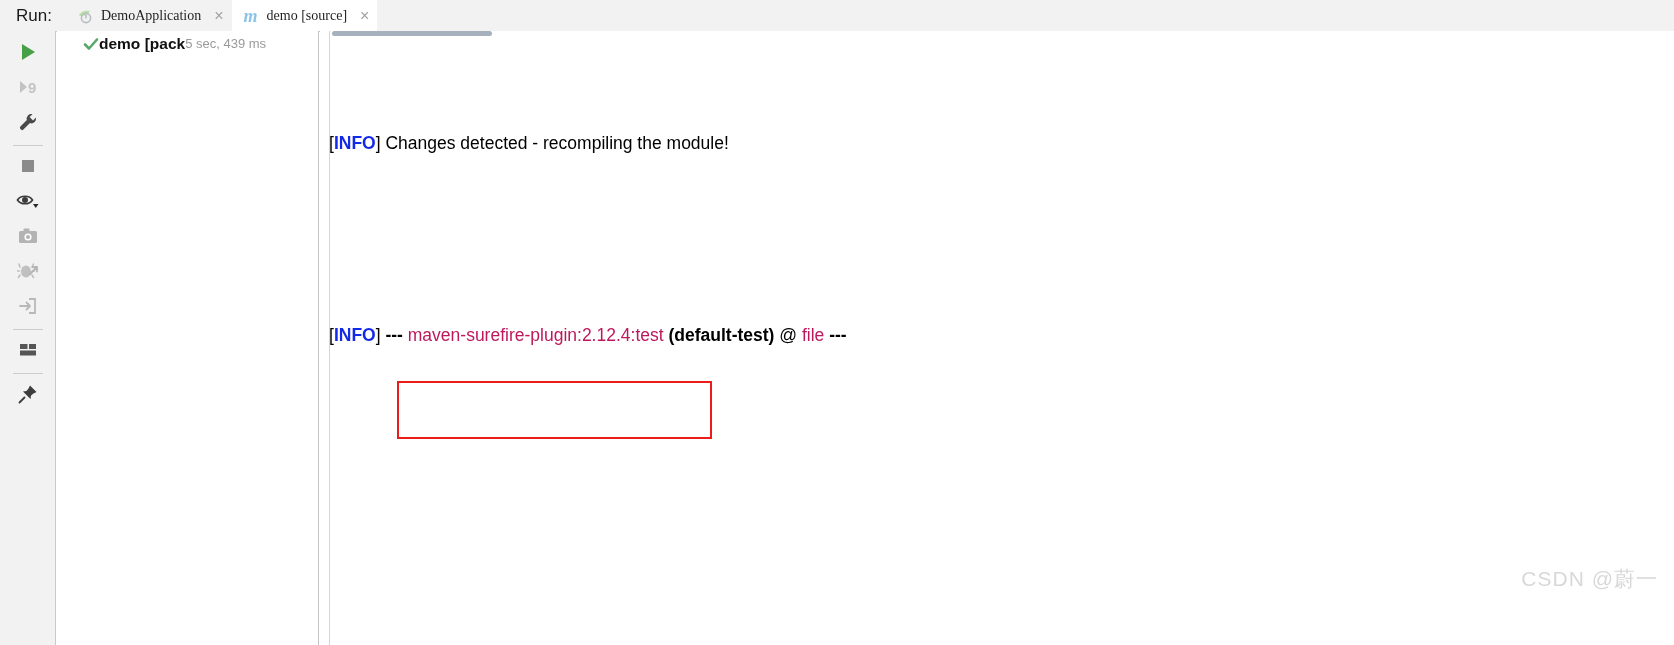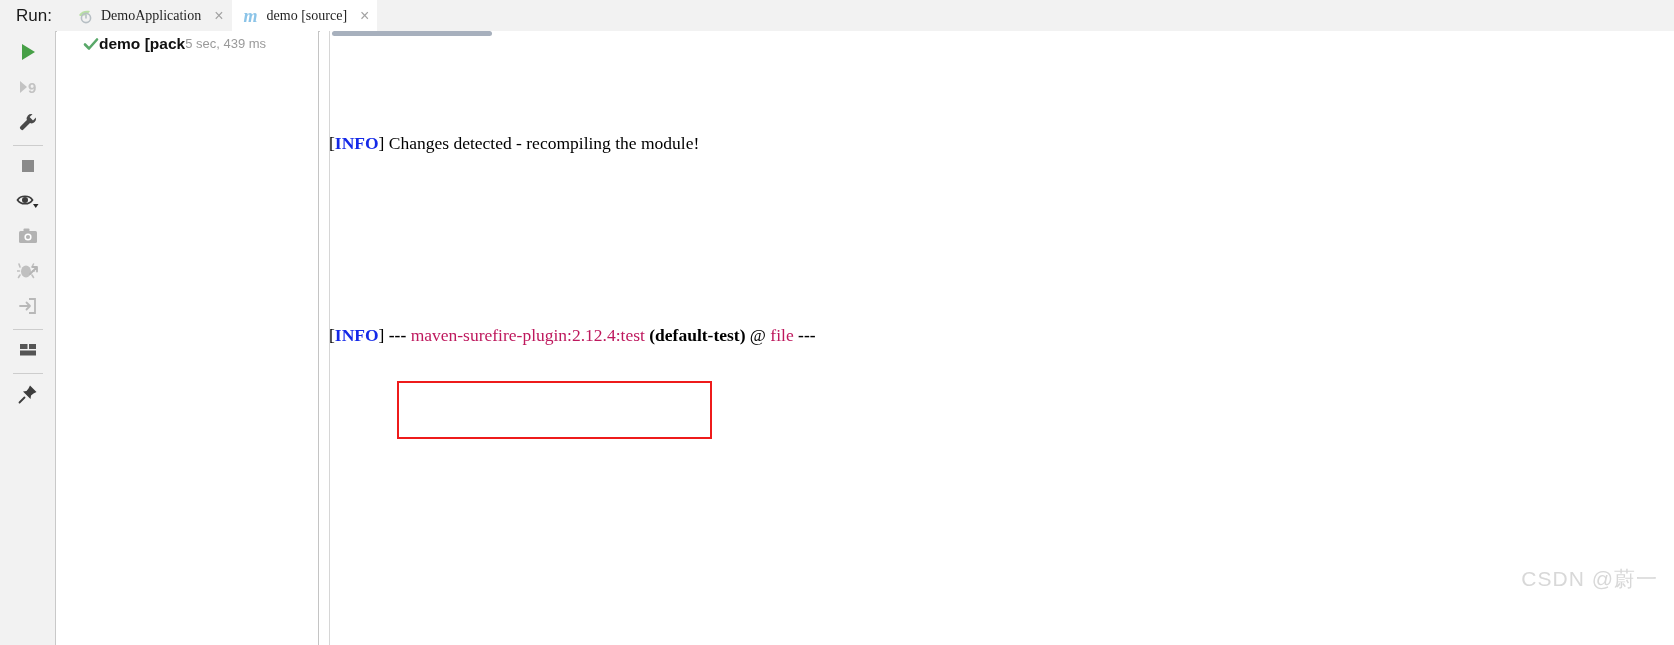--- a/index.html
+++ b/index.html
@@ -186,21 +186,21 @@
     background: #ffffff;
     border-right: 1px solid #d6d6d6;
   }
   .console-lines {
     position: absolute;
     left: 9px; top: 0;
     width: 1345px;
     height: 614px;
     padding-top: 0px;
     box-sizing: border-box;
-    font-family: Liberation Serif, serif;
+    font-family: Liberation Sans, sans-serif;
     font-size: 17.5px;
     line-height: 32px;
     color: #000000;
     white-space: pre;
   }
   .ln {
     height: 32px;
     padding-left: 0px;
     white-space: pre;
     overflow: hidden;

